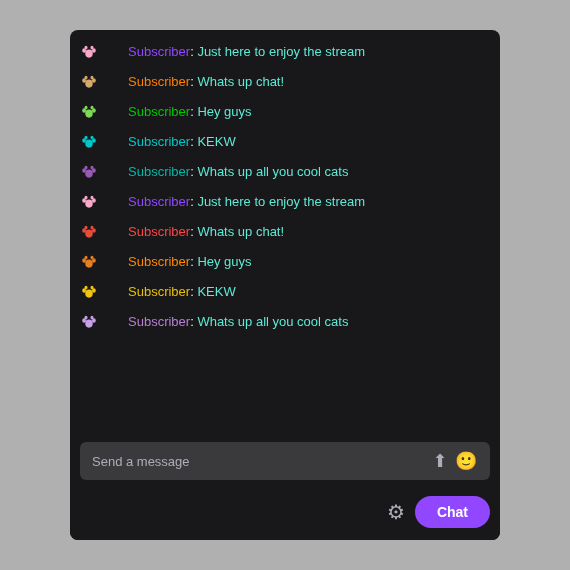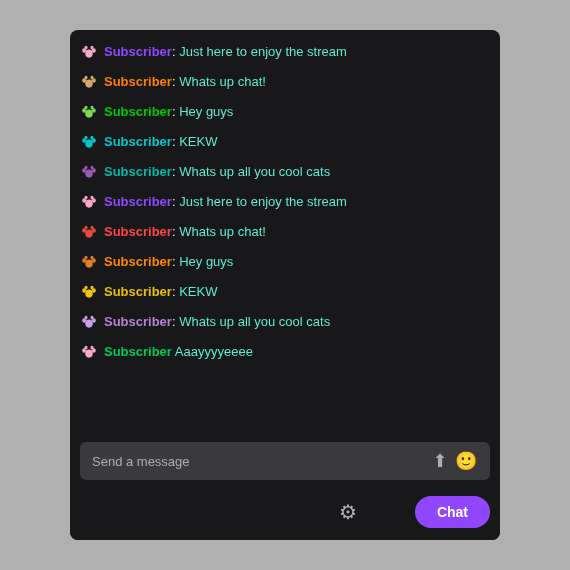--- a/index.html
+++ b/index.html
@@ -38,22 +38,23 @@
     }
     .paw-icon {
       font-size: 16px;
       flex-shrink: 0;
       margin-top: 1px;
     }
     .message-content {
       flex: 1;
     }
     .username {
-      font-weight: 700;
-      font-size: 13px;
+      font-weight: 400;
+      font-size: 13px;
+      margin-left: 24px;
     }
     .message-text {
       color: #5eead4;
       font-size: 13px;
     }
     .colon {
       color: #efeff1;
     }
     .input-area {
       padding: 8px 10px;
@@ -112,21 +113,20 @@
     .chat-btn {
       background: #9147ff;
       color: #fff;
       border: none;
       border-radius: 16px;
       padding: 8px 22px;
       font-size: 14px;
       font-weight: 700;
       cursor: pointer;
       font-family: inherit;
-      margin-left: 48px;
     }
   </style>
 </head>
 <body>
 
 <div class="chat-panel">
   <div class="messages-area" id="messages-area">
 
   <div class="message-row">
         <span class="paw-icon"><svg width="18" height="18" viewBox="0 0 24 24" fill="#f9a8c9" xmlns="http://www.w3.org/2000/svg">
@@ -220,30 +220,20 @@
       </div>
       <div class="message-row">
         <span class="paw-icon"><svg width="18" height="18" viewBox="0 0 24 24" fill="#c8a0e8" xmlns="http://www.w3.org/2000/svg">
     <ellipse cx="12" cy="14" rx="5" ry="5.5"></ellipse>
     <ellipse cx="5.5" cy="10" rx="2.5" ry="3"></ellipse>
     <ellipse cx="18.5" cy="10" rx="2.5" ry="3"></ellipse>
     <ellipse cx="8" cy="6" rx="2" ry="2.5"></ellipse>
     <ellipse cx="16" cy="6" rx="2" ry="2.5"></ellipse>
   </svg></span>
         <span class="message-content"><span class="username" style="color: rgb(184, 127, 212);">Subscriber</span><span class="colon">: </span><span class="message-text">Whats up all you cool cats</span></span>
-      </div>
-      <div class="message-row">
-        <span class="paw-icon"><svg width="18" height="18" viewBox="0 0 24 24" fill="#f9a8c9" xmlns="http://www.w3.org/2000/svg">
-    <ellipse cx="12" cy="14" rx="5" ry="5.5"></ellipse>
-    <ellipse cx="5.5" cy="10" rx="2.5" ry="3"></ellipse>
-    <ellipse cx="18.5" cy="10" rx="2.5" ry="3"></ellipse>
-    <ellipse cx="8" cy="6" rx="2" ry="2.5"></ellipse>
-    <ellipse cx="16" cy="6" rx="2" ry="2.5"></ellipse>
-  </svg></span>
-        <span class="message-content"><span class="username" style="color: rgb(0, 200, 85);">Subscriber</span><span class="message-text"> Aaayyyyeeee</span></span>
       </div>
     </div>
   <div class="input-area">
     <div class="input-box">
       <input class="input-field" type="text" placeholder="Send a message" style="">
       <button class="icon-btn" title="Send">⬆</button>
       <button class="icon-btn" title="Emoji">🙂</button>
     </div>
   </div>
   <div class="bottom-bar">

